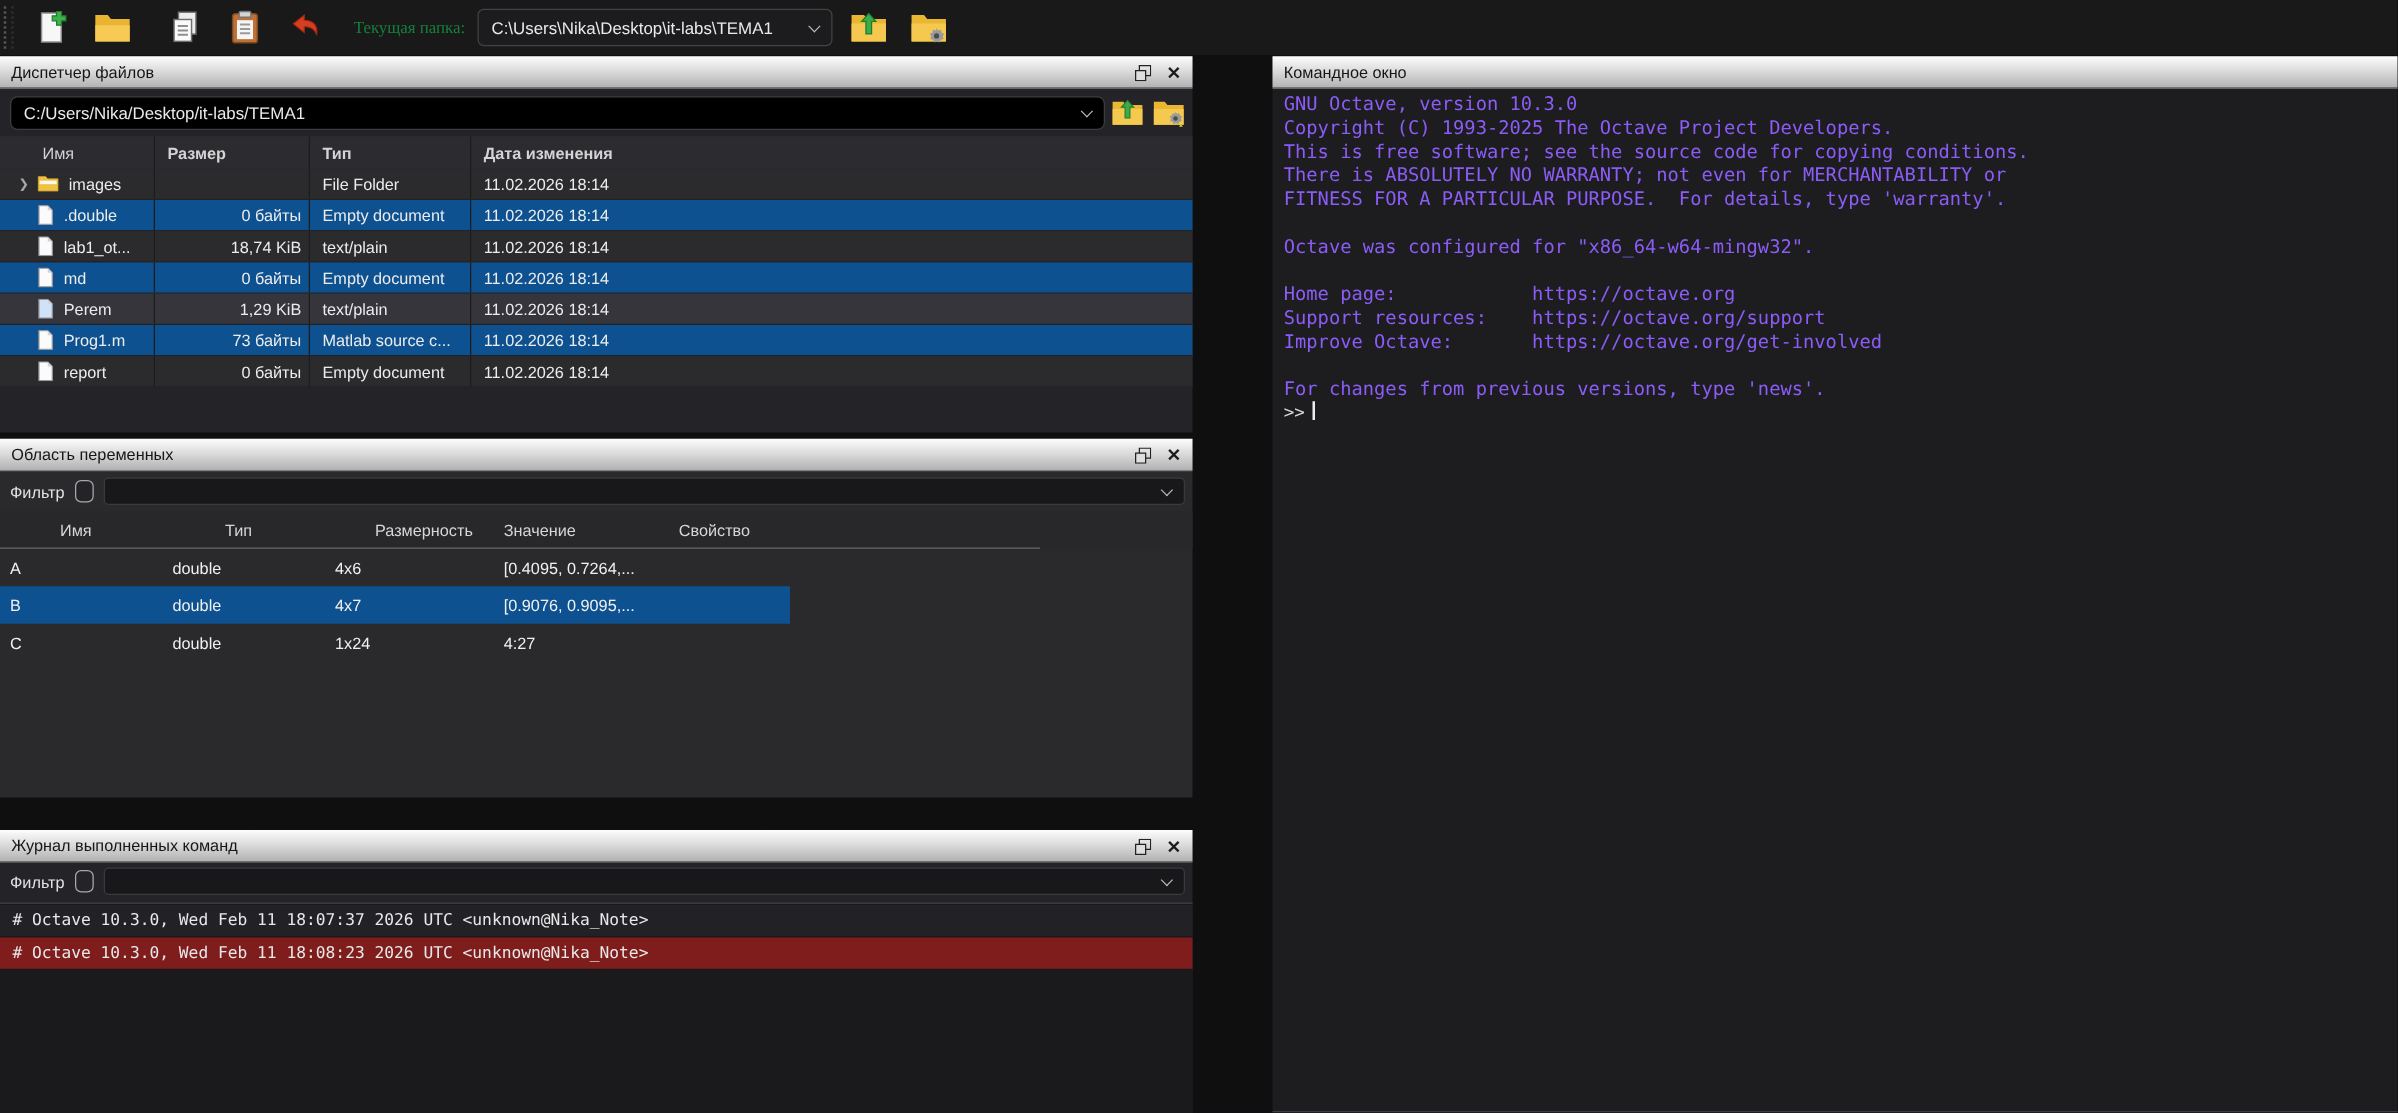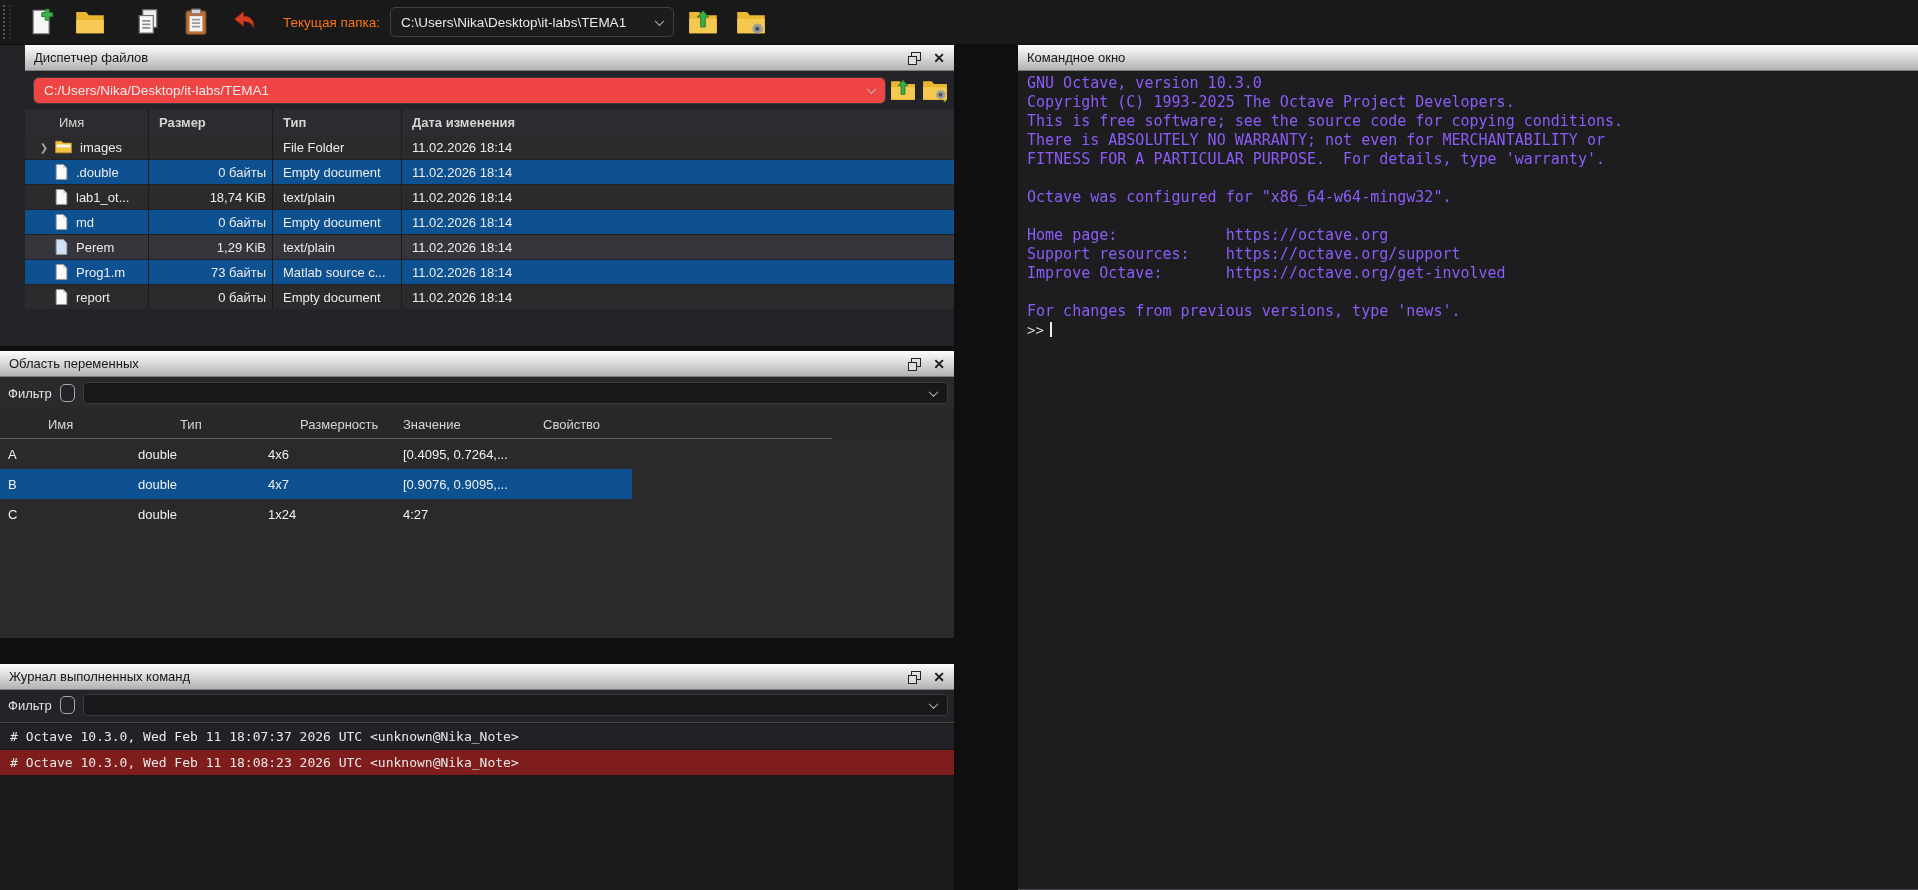--- a/index.html
+++ b/index.html
@@ -8,35 +8,35 @@
     position:relative; overflow:hidden;
     background:#0f0f10;
     font-family:"Liberation Sans", sans-serif;
     color:#ececec; font-size:13px;
     -webkit-font-smoothing:antialiased;
   }
   
   .toolbar { position:absolute; left:0; top:0; width:1918px; height:44px; background:#191919; display:flex; align-items:center; }
   .tb-handle { width:8px; height:34px; margin-left:3px; border-left:2px dotted #555; border-right:2px dotted #2e2e2e; }
   .tb-btn { background:none; border:none; padding:2px; margin-left:14px; width:34px; height:34px; display:flex; align-items:center; justify-content:center; cursor:pointer; }
-  .tb-label { margin-left:22px; margin-right:10px; color:#f97316; font-size:13.5px; }
+  .tb-label { margin-left:22px; margin-right:10px; color:#15803d; font-size:13.5px;font-family:Liberation Serif, serif; }
   .combo { background:#1c1c1e; border:1px solid #424245; border-radius:5px; color:#eaeaea; display:flex; align-items:center; }
   .path-combo { width:284px; height:30px; padding:0 10px; font-size:13.5px; }
   .combo .grow { flex:1; white-space:nowrap; overflow:hidden; }
   .chev { width:7px; height:7px; border-right:1.7px solid #bdbdbd; border-bottom:1.7px solid #bdbdbd; transform:rotate(45deg) translate(-1px,-1px); flex:none; }
   
   .panel { position:absolute; background:#242428; }
   .ptitle { position:relative; height:26px; background:linear-gradient(180deg,#fdfdfd 0%,#d9d9d9 50%,#b2b2b2 100%); border-bottom:1px solid #7d7d7d; color:#161616; display:flex; align-items:center; padding-left:9px; font-size:13px; }
   .pbtn { position:absolute; top:4px; width:20px; height:18px; background:none; border:none; display:flex; align-items:center; justify-content:center; cursor:pointer; }
   .pbtn.float { right:30px; }
   .pbtn.close { right:5px; font-size:14px; font-weight:bold; color:#1a1a1a; }
   
-  #files-panel { left:0; top:45px; width:954px; height:301px;padding-left:25px; }
+  #files-panel { left:0; top:45px; width:954px; height:301px; }
   .pathrow { height:38px; display:flex; align-items:center; padding:0 4px 0 8px; }
-  .file-combo { width:878px; height:27px; padding:0 10px; border-radius:6px; font-size:13.5px; background:#ef4444; border-color:#3d3d40; }
+  .file-combo { width:878px; height:27px; padding:0 10px; border-radius:6px; font-size:13.5px; background:#000000; border-color:#3d3d40; }
   .mini-btn { background:none; border:none; width:30px; height:30px; margin-left:3px; display:flex; align-items:center; justify-content:center; cursor:pointer; }
   .ftable { font-size:13px; }
   .fhrow, .frow { display:flex; align-items:stretch; }
   .fhrow { height:26px; background:#2c2c30; color:#d4d4d4; }
   .frow { height:25px; background:#2b2b2e; border-bottom:1px solid #222225; }
   .frow.sel { background:#0d5190; }
   .frow.cur { background:#35353b; }
   .fcell { display:flex; align-items:center; overflow:hidden; white-space:nowrap; }
   .c0 { width:124px; } .c1 { width:124px; } .c2 { width:129px; } .c3 { flex:1; }
   .c0,.c1,.c2 { border-right:1px solid #1c1c1e; }

